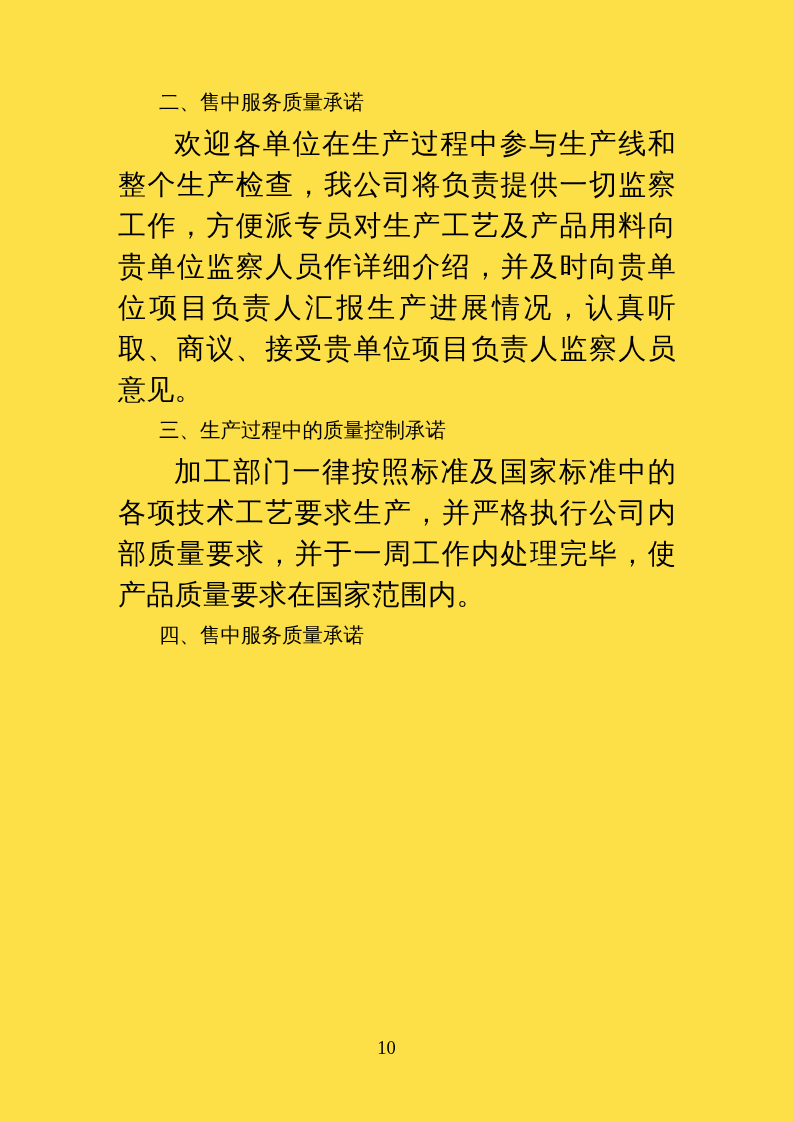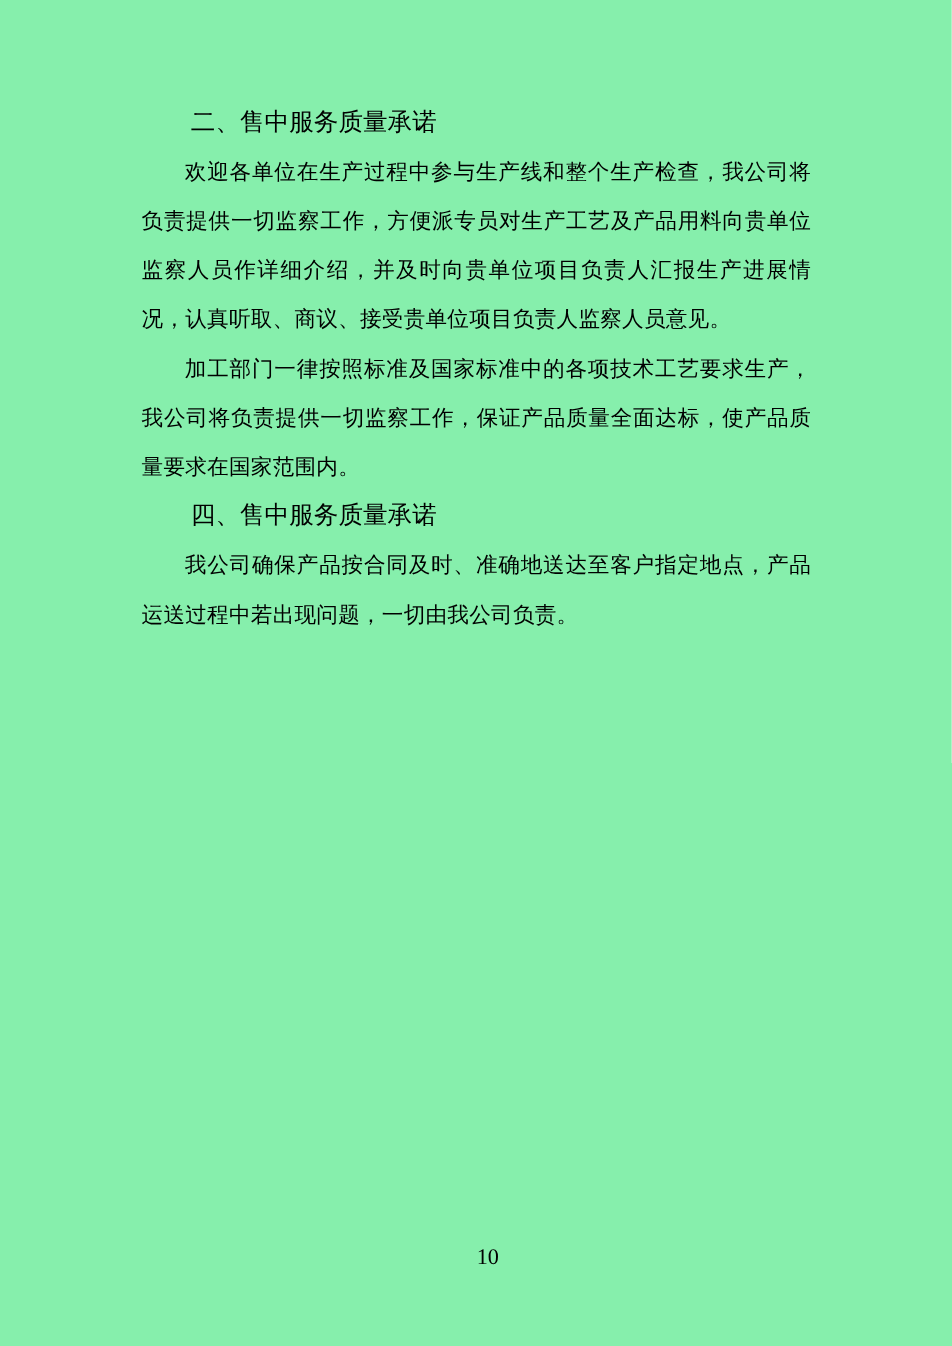--- a/index.html
+++ b/index.html
@@ -14,30 +14,30 @@
     color: #000000;
     position: relative;
     overflow: hidden;
   }
   .page {
     position: absolute;
     left: 0;
     top: 0;
     width: 793px;
     height: 1122px;
-    background: #86efac;
+    background: #fde047;
   }
   .content {
     position: absolute;
     left: 118px;
     top: 82px;
     width: 558px;
   }
   .para {
-    font-size: 18px;
+    font-size: 28px;
     line-height: 41px;
     text-align: justify;
     text-justify: inter-ideograph;
     margin: 0 0 0 0;
     letter-spacing: 0.2px;
   }
   .para.indent {
     text-indent: 2em;
   }
   .heading {
@@ -47,28 +47,27 @@
     margin: 0;
   }
   .page-number {
     position: absolute;
     left: 0;
     top: 1038px;
     width: 773px;
     text-align: center;
     font-size: 18.5px;
     font-family: "Liberation Serif", "DejaVu Serif", serif;
-    padding-left: 20px;
   }
 </style>
 </head>
 <body>
 
 <div class="page">
   <div class="content">
     <p class="heading">二、售中服务质量承诺</p>
     <p class="para indent">欢迎各单位在生产过程中参与生产线和整个生产检查，我公司将负责提供一切监察工作，方便派专员对生产工艺及产品用料向贵单位监察人员作详细介绍，并及时向贵单位项目负责人汇报生产进展情况，认真听取、商议、接受贵单位项目负责人监察人员意见。</p>
-    <p class="para indent">加工部门一律按照标准及国家标准中的各项技术工艺要求生产，我公司将负责提供一切监察工作，保证产品质量全面达标，使产品质量要求在国家范围内。</p>
+    <p class="heading">三、生产过程中的质量控制承诺</p>
+    <p class="para indent">加工部门一律按照标准及国家标准中的各项技术工艺要求生产，并严格执行公司内部质量要求，并于一周工作内处理完毕，使产品质量要求在国家范围内。</p>
     <p class="heading">四、售中服务质量承诺</p>
-    <p class="para indent">我公司确保产品按合同及时、准确地送达至客户指定地点，产品运送过程中若出现问题，一切由我公司负责。</p>
   </div>
   <div class="page-number">10</div>
 </div>
 
 </body></html>

